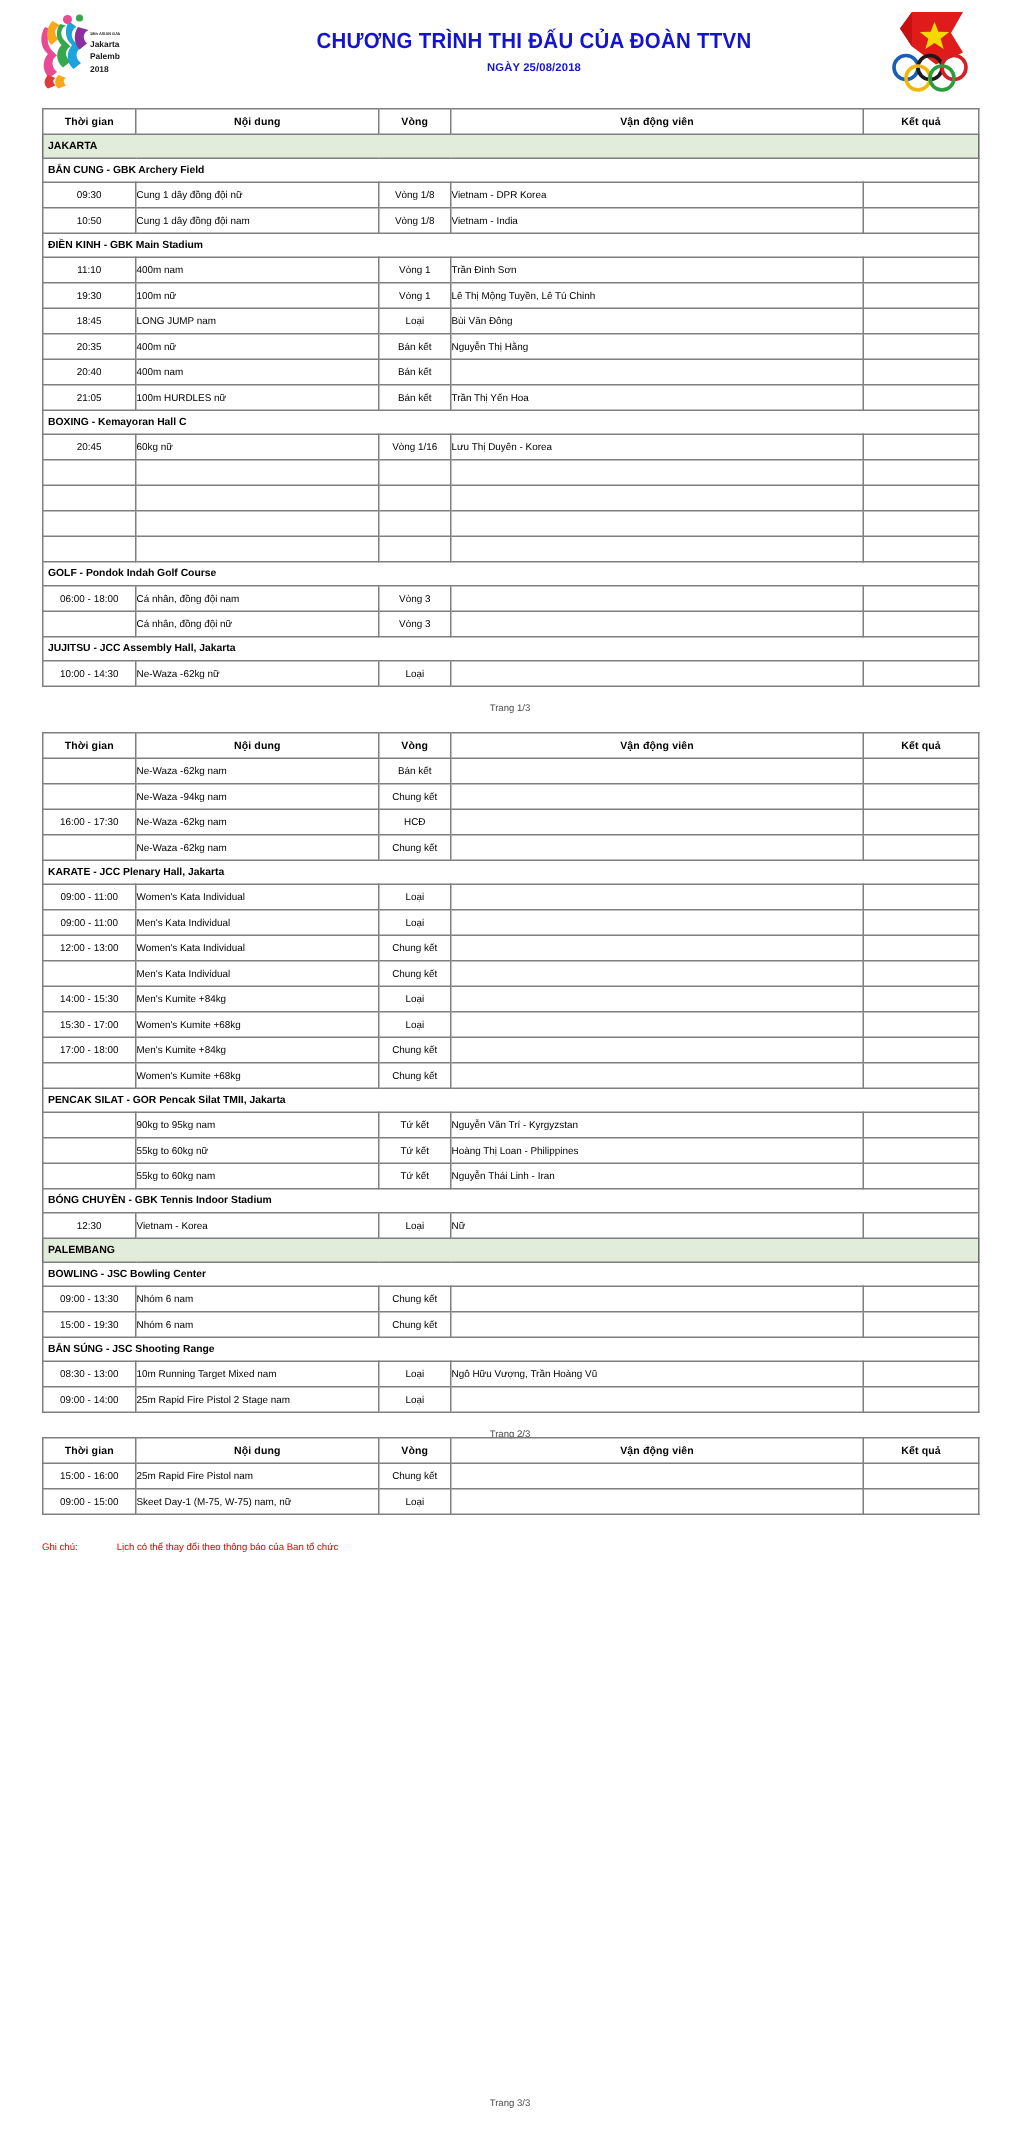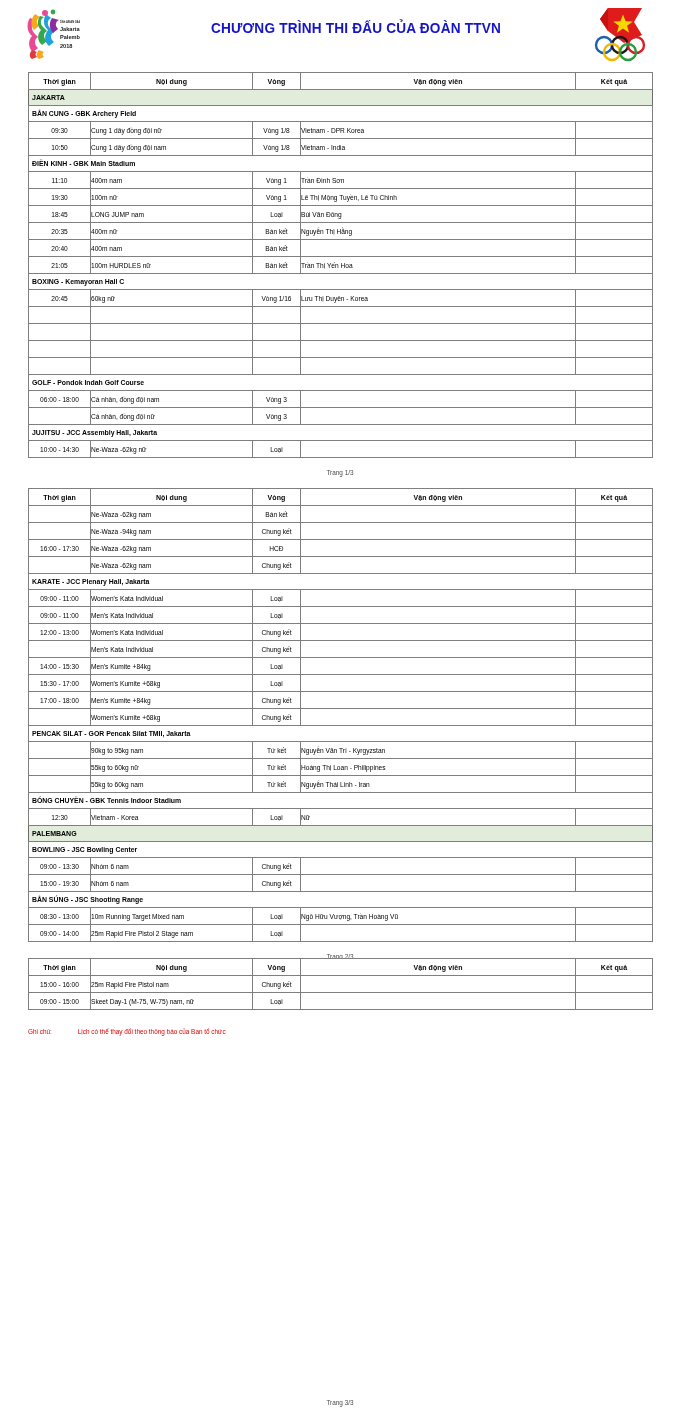--- a/index.html
+++ b/index.html
@@ -183,20 +183,21 @@
           <text x="38" y="15" font-size="2.6" font-weight="bold">18th ASIAN GAMES</text>
           <text x="38" y="23" font-size="5.6" font-weight="bold">Jakarta</text>
           <text x="38" y="31" font-size="5.6" font-weight="bold">Palembang</text>
           <text x="38" y="40" font-size="5.6" font-weight="bold">2018</text>
         </g>
       </svg>
     </div>
 
     <div class="title-block">
       <div class="main-title">CHƯƠNG TRÌNH THI ĐẤU CỦA ĐOÀN TTVN</div>
+      <div class="sub-title">NGÀY 25/08/2018</div>
     </div>
 
     <div class="logo-right">
       <svg viewBox="0 0 84 60" width="84" height="60" xmlns="http://www.w3.org/2000/svg">
 
         <path d="M30 3 L64 3 L56 17 L64 30 L46 38 L30 26 L22 14 Z" fill="#e01b1b"></path>
         <path d="M22 14 L30 3 L30 26 Z" fill="#c81010"></path>
 
         <polygon points="45,9.5 47.6,16.2 54.8,16.4 49.1,20.8 51.1,27.7 45,23.6 38.9,27.7 40.9,20.8 35.2,16.4 42.4,16.2" fill="#f5d800"></polygon>
 

